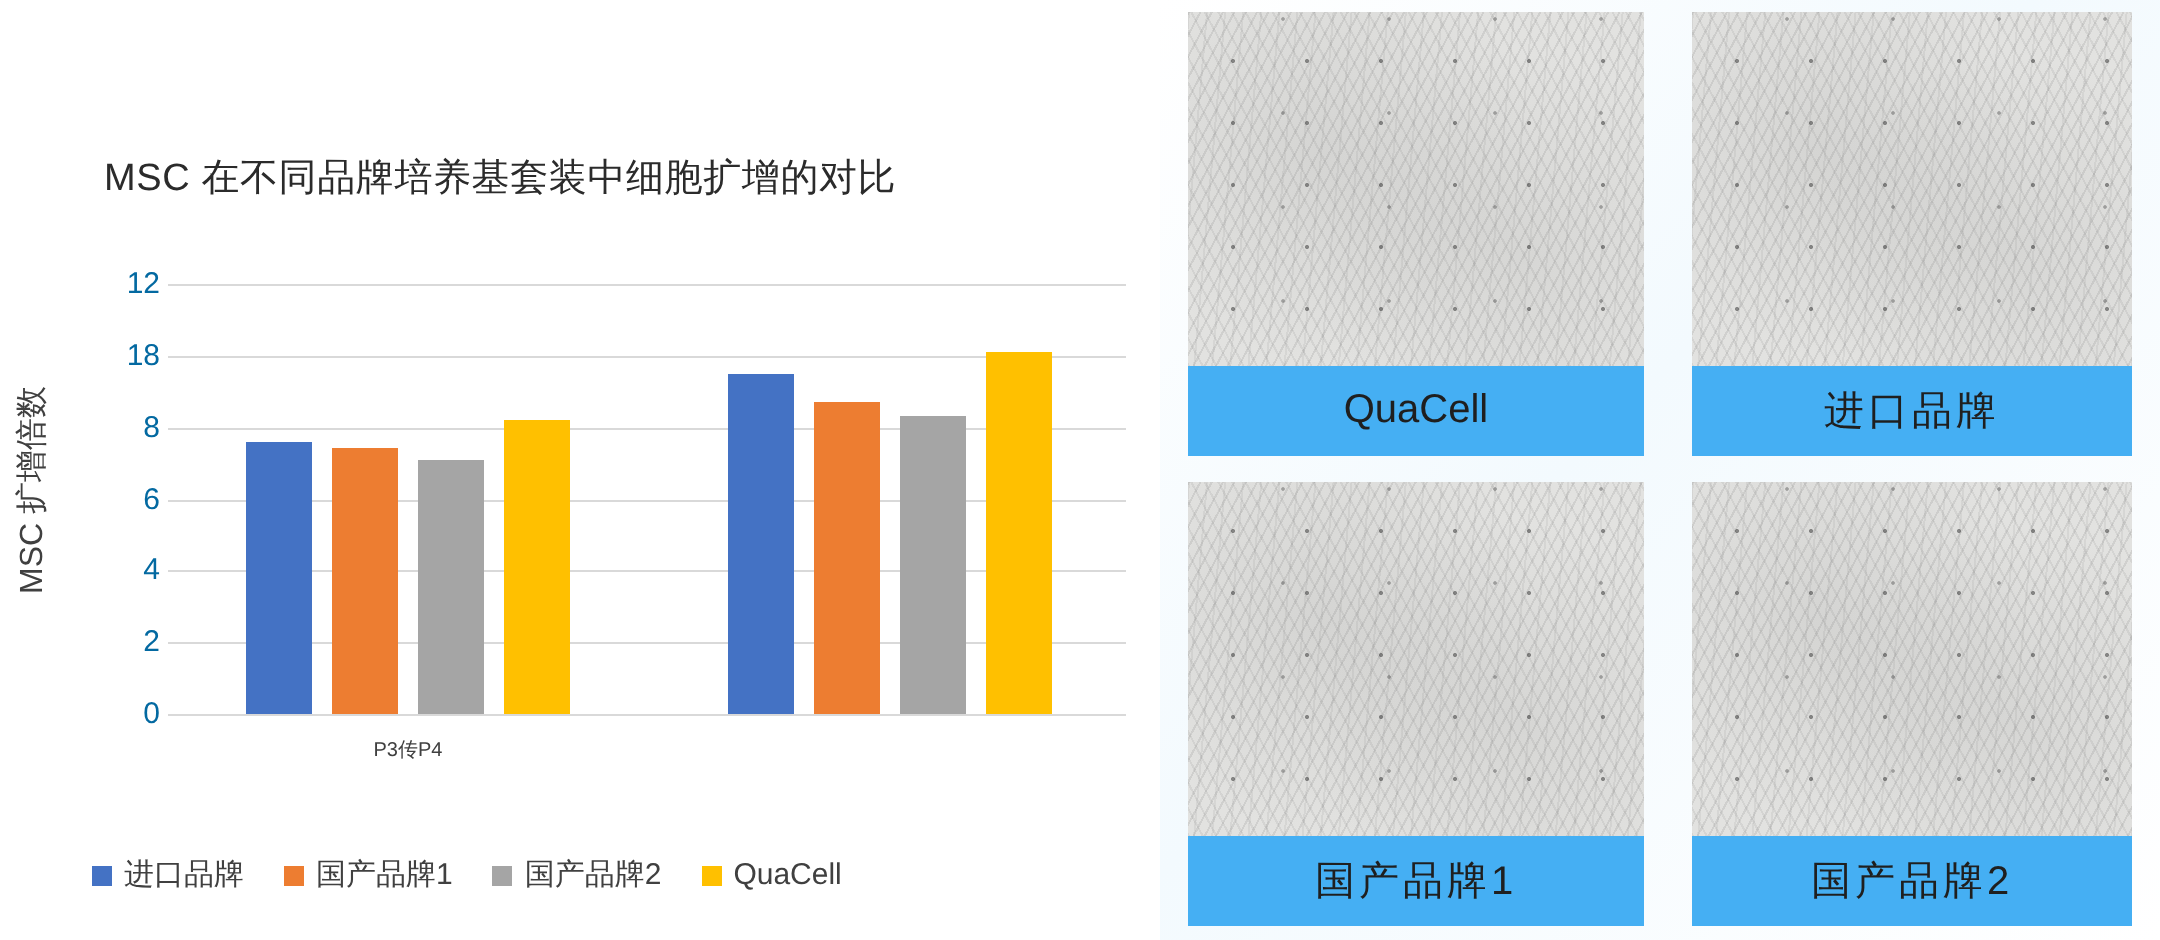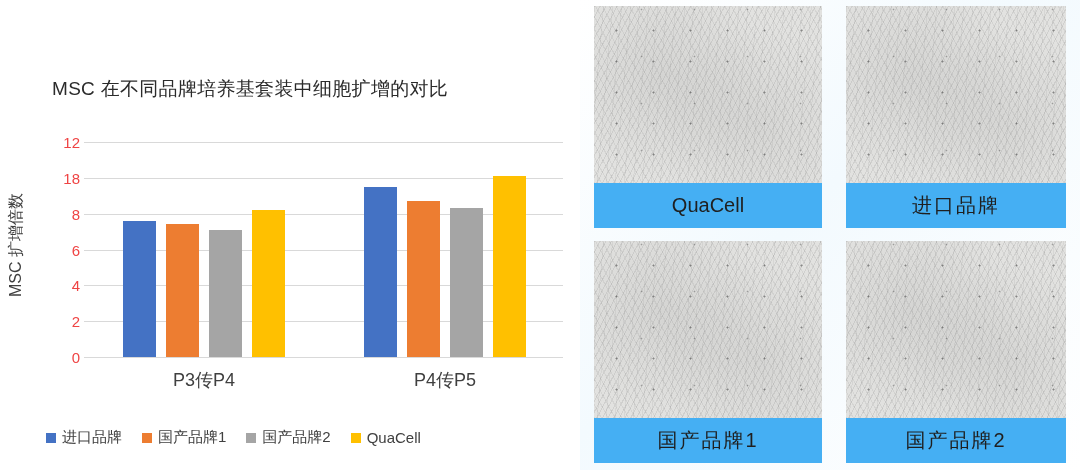--- a/index.html
+++ b/index.html
@@ -60,39 +60,39 @@
     left: 0; width: 100%;
     height: 1px;
     background: #d9d9d9;
   }
   .ytick {
     position: absolute;
     right: 0;
     width: 40px;
     text-align: right;
     font-size: 15px;
-    color: #ef4444;
+    color: #0369a1;
     transform: translateY(-50%);
   }
   #y-ticks {
     position: absolute;
     left: 36px; top: 142px;
     width: 44px; height: 215px;
   }
 
   .bar {
     position: absolute;
     bottom: 0;
     width: 33px;
   }
 
   .xtick {
     position: absolute;
     top: 368px;
-    font-size: 18px;
+    font-size: 10px;
     color: #404040;
     text-align: center;
     white-space: nowrap;
   }
 
   #legend {
     position: absolute;
     left: 46px; top: 428px;
     display: flex;
     align-items: center;
@@ -211,21 +211,20 @@
         <div class="legend-item">
           <span class="legend-swatch" style="background: rgb(165, 165, 165);"></span>
           <span>国产品牌2</span>
         </div>
         <div class="legend-item">
           <span class="legend-swatch" style="background: rgb(255, 192, 0);"></span>
           <span>QuaCell</span>
         </div>
       </div>
   <div class="xtick" style="left: 93px; width: 222px;">P3传P4</div>
-      <div class="xtick" style="left: 334px; width: 222px;">P4传P5</div>
     </div>
 
   <div id="image-panel">
       <div class="cell-card" style="left: 14px; top: 6px; width: 228px; height: 222px;">
         <div class="micrograph">
           <div class="speckle"></div>
         </div>
         <div class="caption-bar latin" style="background: rgb(69, 175, 243);">QuaCell</div>
       </div>
       <div class="cell-card" style="left: 266px; top: 6px; width: 220px; height: 222px;">

